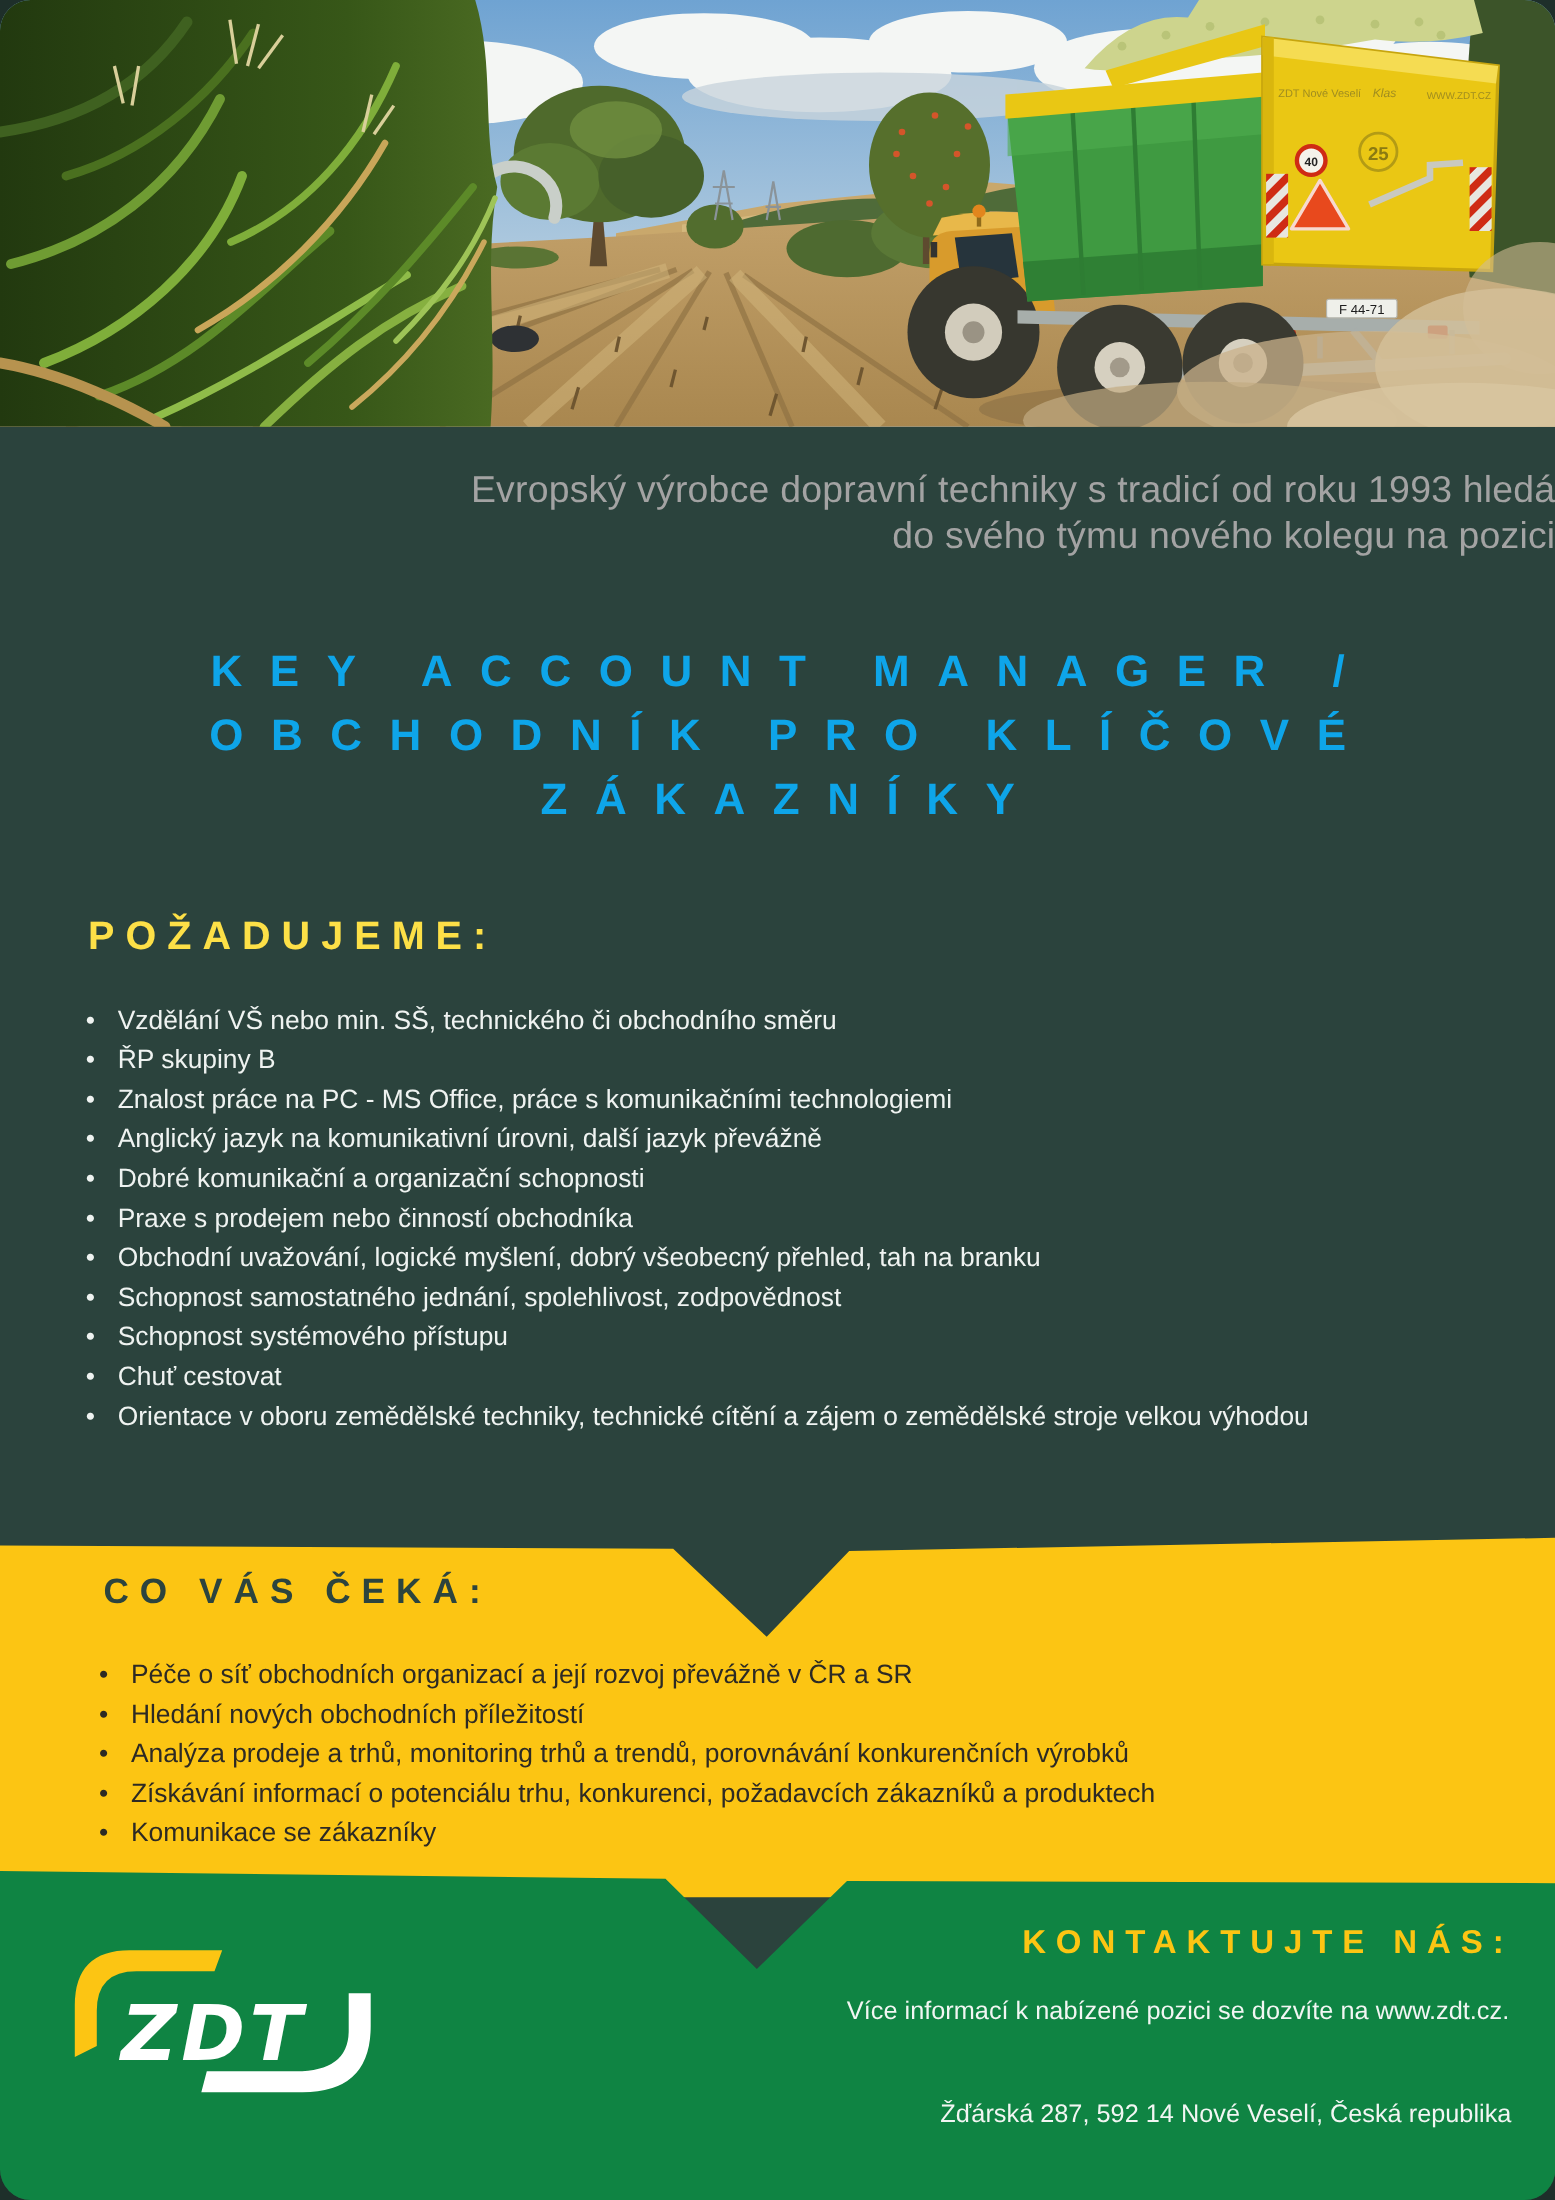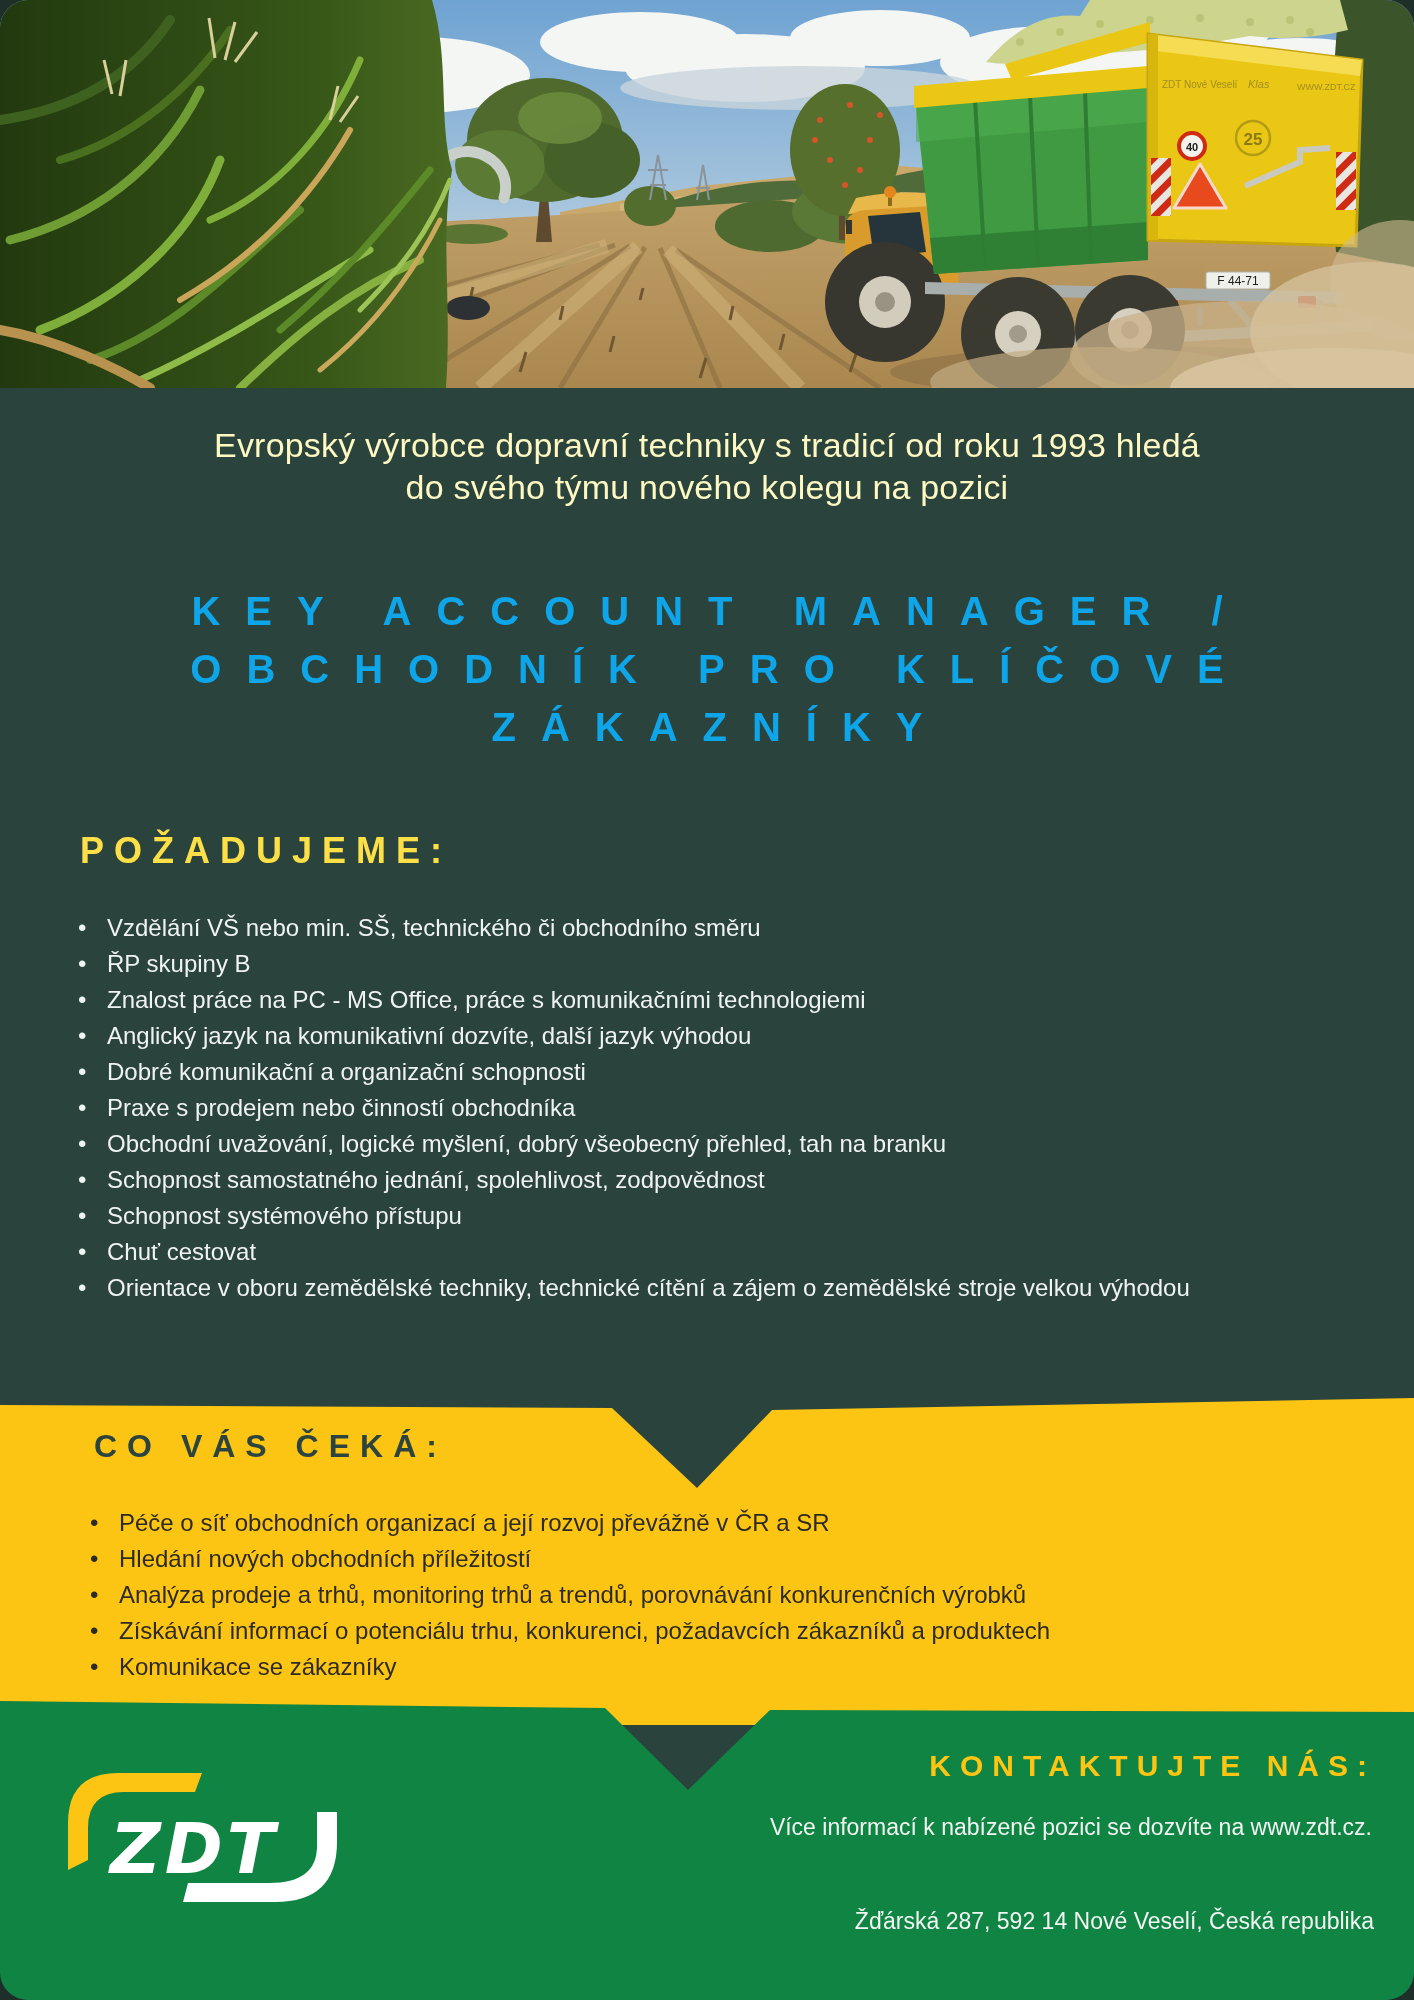--- a/index.html
+++ b/index.html
@@ -7,22 +7,22 @@
     position:relative;width:1414px;height:2000px;overflow:hidden;
     background:#2b433d;font-family:"Liberation Sans",sans-serif;border-radius:28px;
   }
   .poster svg{display:block;}
   
   .photo{position:absolute;top:0;left:0;}
   
   .band-yellow{position:absolute;top:1395px;left:0;}
   .band-green{position:absolute;top:1695px;left:0;}
   
-  .intro{position:absolute;top:424px;left:0;width:1414px;text-align:center;
-    color:#fef9c3;font-size:34px;line-height:42px;font-weight:400;letter-spacing:.2px;}
+  .intro{position:absolute;top:424px;left:0;width:1414px;text-align:right;
+    color:#a3a3a3;font-size:34px;line-height:42px;font-weight:400;letter-spacing:.2px;}
   
   .title{position:absolute;top:582px;left:0;width:1414px;text-align:center;
     color:#0ea5e9;font-weight:700;font-size:40px;line-height:58px;letter-spacing:25px;}
   .title div{text-indent:25px;}
   
   .req-heading{position:absolute;top:830px;left:80px;color:#fde047;
     font-size:36px;font-weight:700;letter-spacing:10px;}
   .offer-heading{position:absolute;top:1428px;left:94px;color:#2c443e;
     font-size:32px;font-weight:700;letter-spacing:10px;}
   .contact-heading{position:absolute;top:1749px;right:38px;color:#fcc513;
@@ -325,21 +325,21 @@
     <div>OBCHODNÍK PRO KLÍČOVÉ</div>
     <div>ZÁKAZNÍKY</div>
   </div>
 
   <div class="req-heading">POŽADUJEME:</div>
 
   <ul class="blist req-list">
     <li>Vzdělání VŠ nebo min. SŠ, technického či obchodního směru</li>
     <li>ŘP skupiny B</li>
     <li>Znalost práce na PC - MS Office, práce s komunikačními technologiemi</li>
-    <li>Anglický jazyk na komunikativní dozvíte, další jazyk výhodou</li>
+    <li>Anglický jazyk na komunikativní úrovni, další jazyk převážně</li>
     <li>Dobré komunikační a organizační schopnosti</li>
     <li>Praxe s prodejem nebo činností obchodníka</li>
     <li>Obchodní uvažování, logické myšlení, dobrý všeobecný přehled, tah na branku</li>
     <li>Schopnost samostatného jednání, spolehlivost, zodpovědnost</li>
     <li>Schopnost systémového přístupu</li>
     <li>Chuť cestovat</li>
     <li class="justify">Orientace v oboru zemědělské techniky, technické cítění a zájem o zemědělské stroje velkou výhodou</li>
   </ul>
 
   <div class="offer-heading">CO VÁS ČEKÁ:</div>

